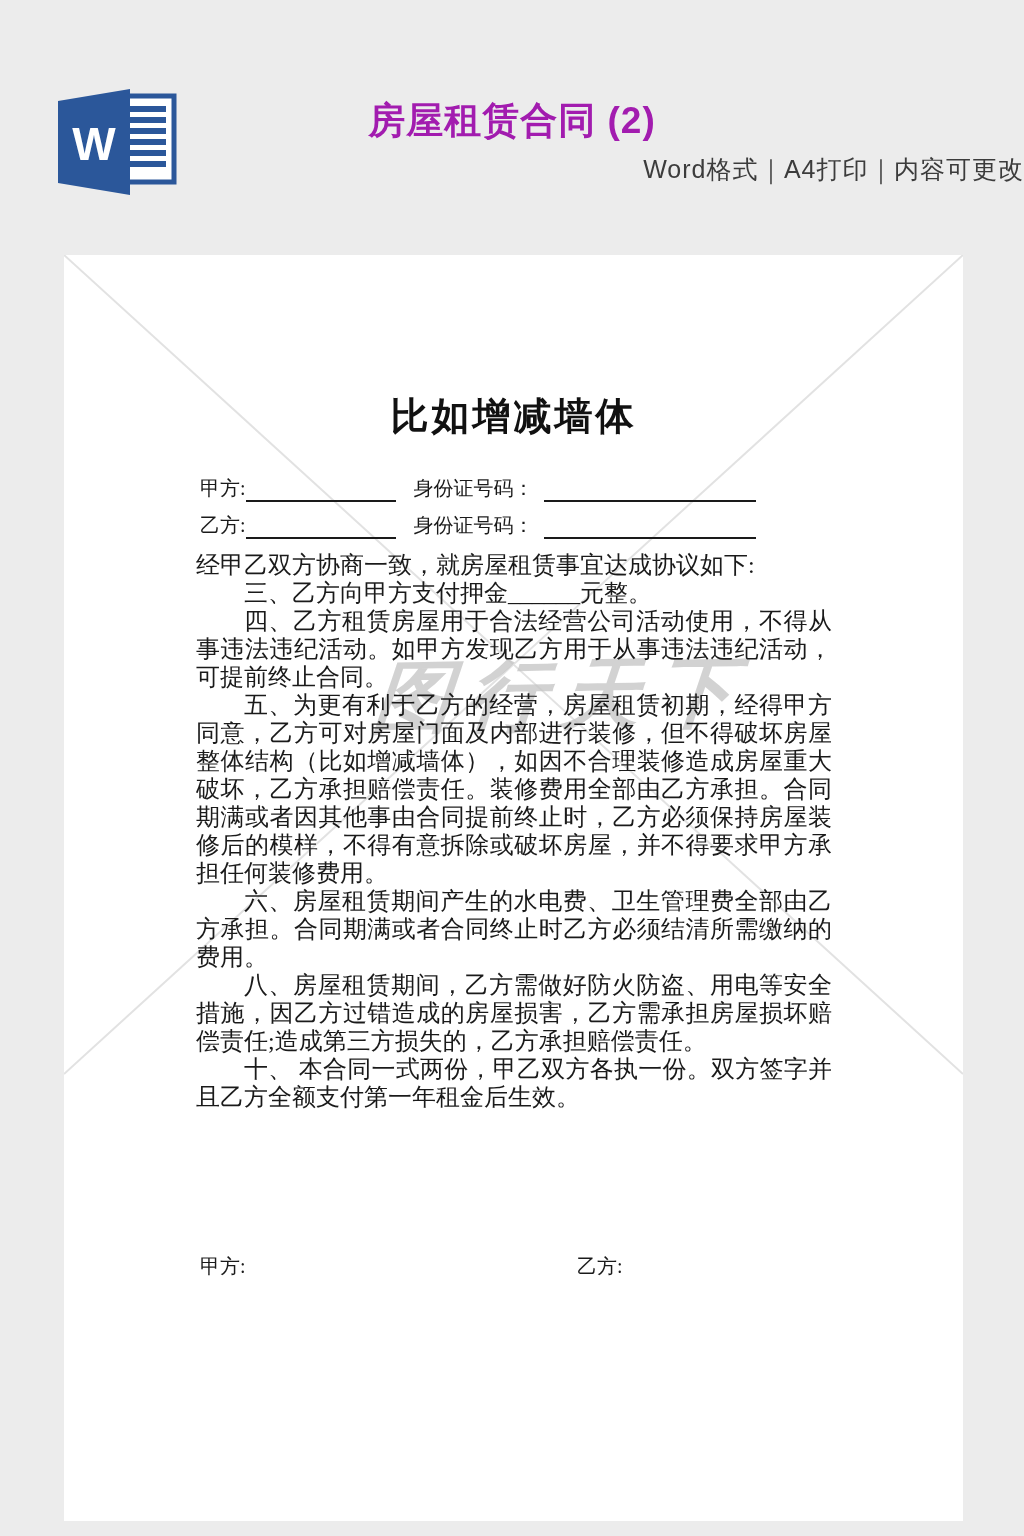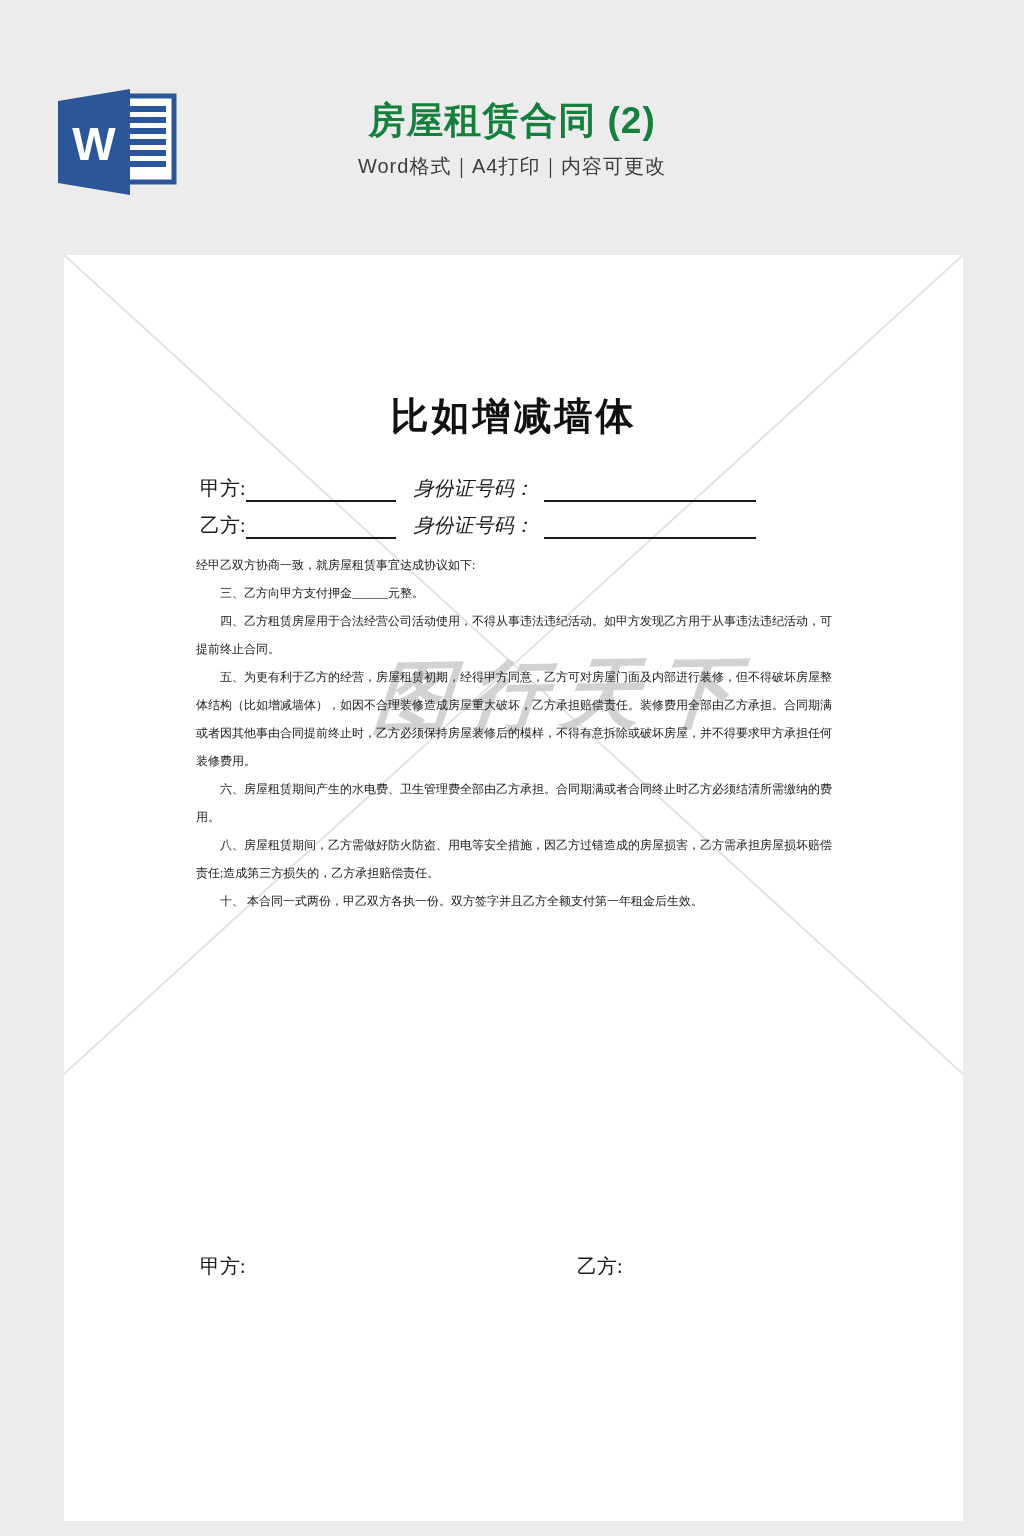--- a/index.html
+++ b/index.html
@@ -6,25 +6,25 @@
   body{
     width:1024px;height:1536px;position:relative;
     background:#ececec;
     font-family:"Liberation Sans", sans-serif;
     overflow:hidden;
   }
   
   .hdr-icon{position:absolute;left:58px;top:88px;width:124px;height:108px;}
   .hdr-title{
     position:absolute;left:0;right:0;top:96px;text-align:center;
-    font-size:37px;font-weight:bold;color:#15803d;letter-spacing:1px;
+    font-size:37px;font-weight:bold;color:#a21caf;letter-spacing:1px;
   }
   .hdr-subtitle{
-    position:absolute;left:0;right:0;top:153px;text-align:center;
-    font-size:20px;color:#3c3c3c;letter-spacing:1px;
+    position:absolute;left:0;right:0;top:153px;text-align:right;
+    font-size:25px;color:#3c3c3c;letter-spacing:1px;
   }
   
   .page{
     position:absolute;left:64px;top:255px;width:899px;height:1266px;
     background:#ffffff;
   }
   .wm-lines{position:absolute;left:0;top:0;width:899px;height:1266px;pointer-events:none;}
   .wm-text{
     position:absolute;left:310px;top:388px;width:430px;
     font-family:"Liberation Serif", serif;
@@ -40,25 +40,25 @@
   .party-row{
     position:absolute;left:136px;width:556px;display:flex;align-items:flex-end;
     font-family:"Liberation Serif", serif;font-size:20px;color:#1a1a1a;
   }
   .party-row.row-a{top:220px;}
   .party-row.row-b{top:257px;}
   .blank{display:inline-block;border-bottom:2px solid #1a1a1a;height:22px;}
   .blank1{width:150px;}
   .gap{width:18px;}
   .blank2{flex:1;}
-  .idlabel{white-space:nowrap;padding-right:10px;font-style:italic;}
+  .idlabel{white-space:nowrap;padding-right:10px;}
   .doc-body{
     position:absolute;left:132px;top:296px;width:636px;
     font-family:"Liberation Serif", serif;
-    font-size:12px;line-height:28px;color:#1a1a1a;
+    font-size:24px;line-height:28px;color:#1a1a1a;
     text-align:justify;
   }
   .doc-body p{margin:0;text-indent:2em;}
   .doc-body p.no-indent{text-indent:0;}
   .sig-row{
     position:absolute;left:132px;top:998px;width:636px;
     font-family:"Liberation Serif", serif;font-size:20px;color:#1a1a1a;
   }
   .sig-b{position:absolute;left:381px;top:0;}
   .sig-a{position:absolute;left:4px;top:0;}

